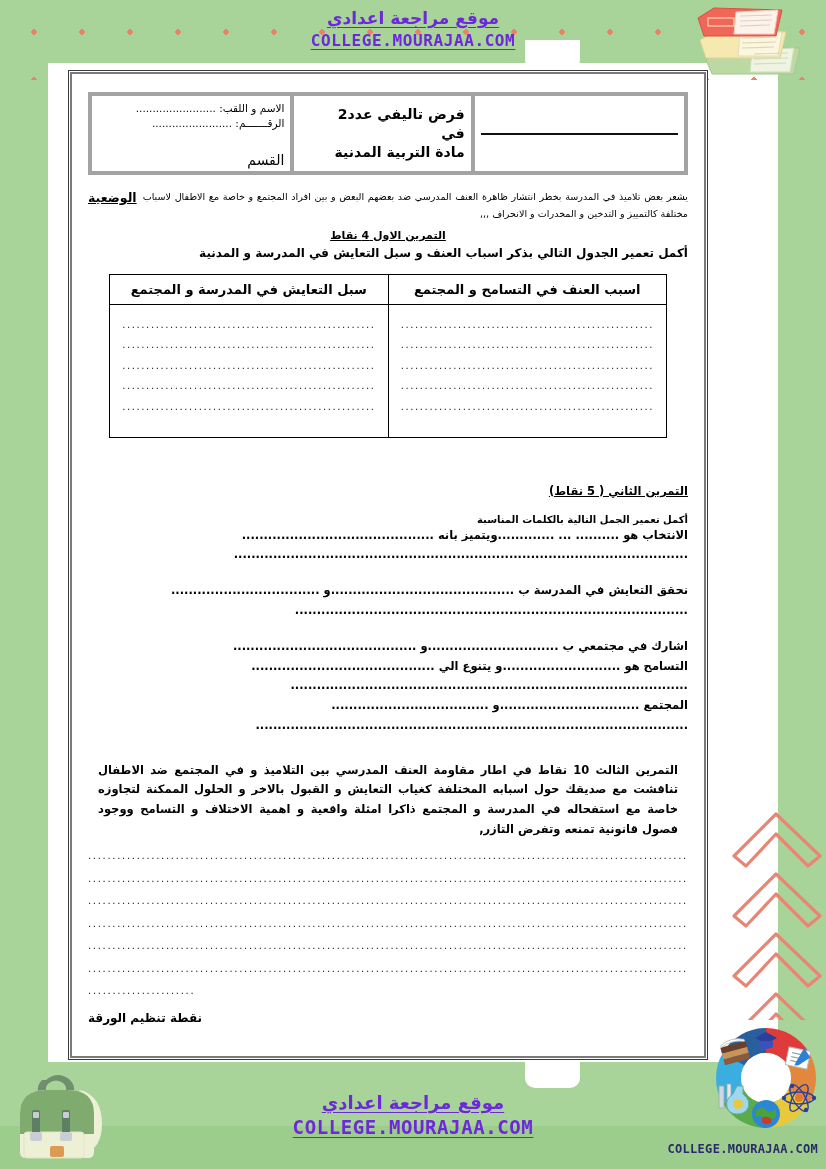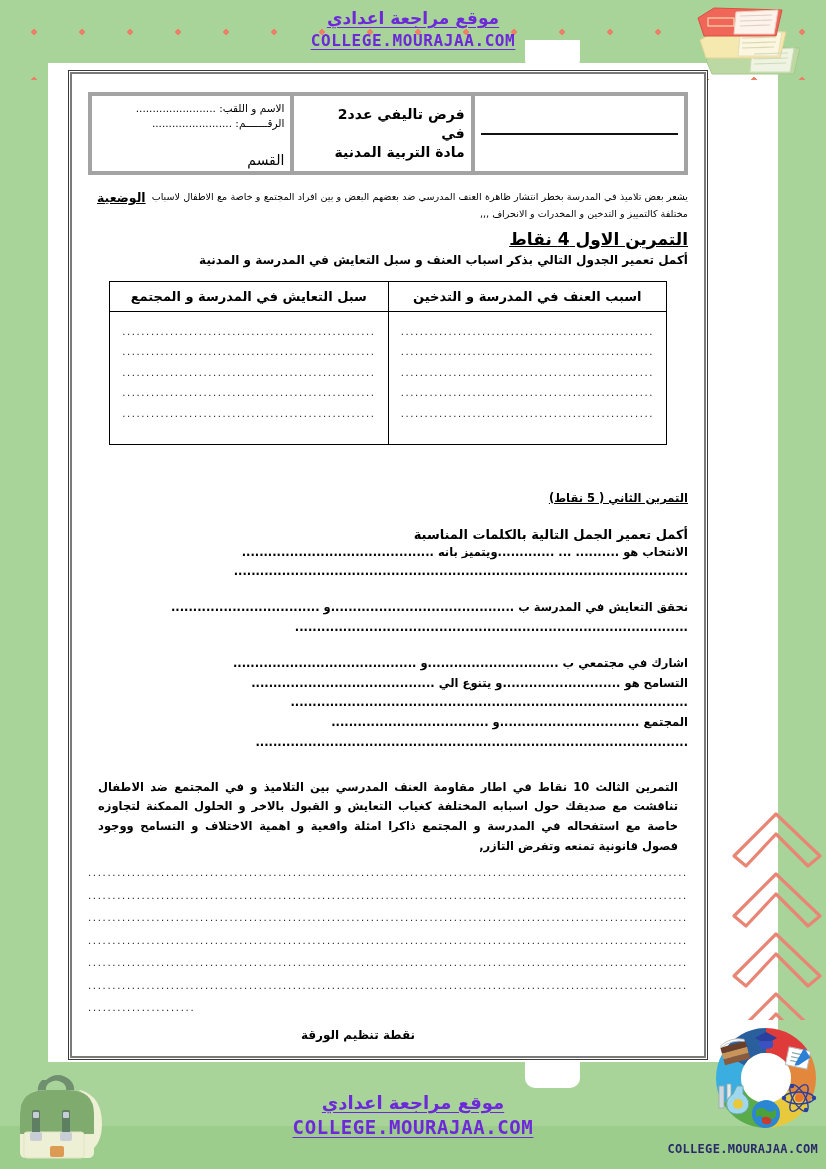--- a/index.html
+++ b/index.html
@@ -117,36 +117,36 @@
     width:30%;text-align:right;font-size:14px;font-weight:bold;
     line-height:1.35;direction:rtl;
   }
   .cell-blank{width:36%;padding:0;}
   .cell-blank .half{height:26px;border-bottom:2px solid #111;}
   .cell-blank .half:last-child{border-bottom:none;}
 
   
   .situation{
     margin-top:14px;display:flex;flex-direction:row-reverse;
-    align-items:flex-start;gap:6px;direction:rtl;margin-left:9px;
+    align-items:flex-start;gap:6px;direction:rtl;
   }
   .situation-label{
     font-size:12.5px;font-weight:bold;text-decoration:underline;
     white-space:nowrap;padding-top:1px;
   }
   .situation-text{
     flex:1;font-size:9.6px;line-height:1.75;text-align:justify;
     direction:rtl;
   }
 
   .ex-title{
     direction:rtl;font-weight:bold;text-decoration:underline;
     margin-top:6px;
   }
-  .ex1-title{font-size:17px;text-align:right;}
+  .ex1-title{font-size:11px;text-align:center;}
   .ex-instr{
     direction:rtl;font-size:12px;font-weight:bold;text-align:right;
     margin-top:4px;
   }
 
   
   table.ans{
     width:93%;margin:14px auto 0 auto;border-collapse:collapse;
     table-layout:fixed;direction:rtl;
   }
@@ -162,42 +162,42 @@
     font-size:10px;letter-spacing:1.6px;color:#222;
     line-height:2.05;overflow:hidden;white-space:nowrap;
   }
 
   
   .ex2-title{
     font-size:11.5px;text-align:right;margin-top:46px;
     font-weight:bold;text-decoration:underline;direction:rtl;
   }
   .ex2-instr{
-    direction:rtl;font-size:13px;font-weight:bold;text-align:right;
-    margin-top:22px;
+    direction:rtl;font-size:10px;font-weight:bold;text-align:right;
+    margin-top:16px;
   }
   .fillline{
     direction:rtl;font-size:11.5px;font-weight:bold;margin-top:2px;
     white-space:nowrap;overflow:hidden;line-height:1.55;
   }
   .gap{margin-top:18px;}
 
   
   .ex3{
     direction:rtl;font-size:11.5px;font-weight:bold;text-align:justify;
     line-height:1.7;margin-top:26px;padding:0 10px;
   }
   .ruled{margin-top:6px;}
   .ruled .rl{
     font-size:10px;letter-spacing:1.7px;color:#1a1a1a;
     line-height:2.25;white-space:nowrap;overflow:hidden;
   }
   .ruled .rl.short{text-align:left;direction:ltr;}
   .noteline{
-    direction:rtl;text-align:center;font-size:12px;font-weight:bold;
+    direction:rtl;text-align:left;font-size:12px;font-weight:bold;
     margin-top:8px;padding-right:60px;
   }
 </style>
 </head>
 <body>
 
 <div class="bg-green-top"></div>
 <div class="bg-green-left"></div>
 <div class="bg-green-right"></div>
 <div class="bg-green-bottom"></div>
@@ -337,21 +337,21 @@
     <div class="situation-label">الوضعية</div>
     <div class="situation-text">يشعر بعض تلاميذ في المدرسة بخطر انتشار ظاهرة العنف المدرسي ضد بعضهم البعض و بين افراد المجتمع و خاصة مع الاطفال لاسباب مختلفة كالتمييز و التدخين و المخدرات و الانحراف ,,,</div>
   </div>
 
   <div class="ex-title ex1-title">التمرين الاول 4 نقاط</div>
   <div class="ex-instr">أكمل تعمير الجدول التالي بذكر اسباب العنف و سبل التعايش في المدرسة و المدنية</div>
 
   <table class="ans">
     <tbody>
           <tr>
-      <th>اسبب العنف في المدرسة و التدخين</th>
+      <th>اسبب العنف في التسامح و المجتمع</th>
       <th>سبل التعايش في المدرسة و المجتمع</th>
     </tr>
     <tr>
       <td>
         <div class="dotrow">................................................................</div>
         <div class="dotrow">................................................................</div>
         <div class="dotrow">................................................................</div>
         <div class="dotrow">................................................................</div>
         <div class="dotrow">................................................................</div>
       </td>

